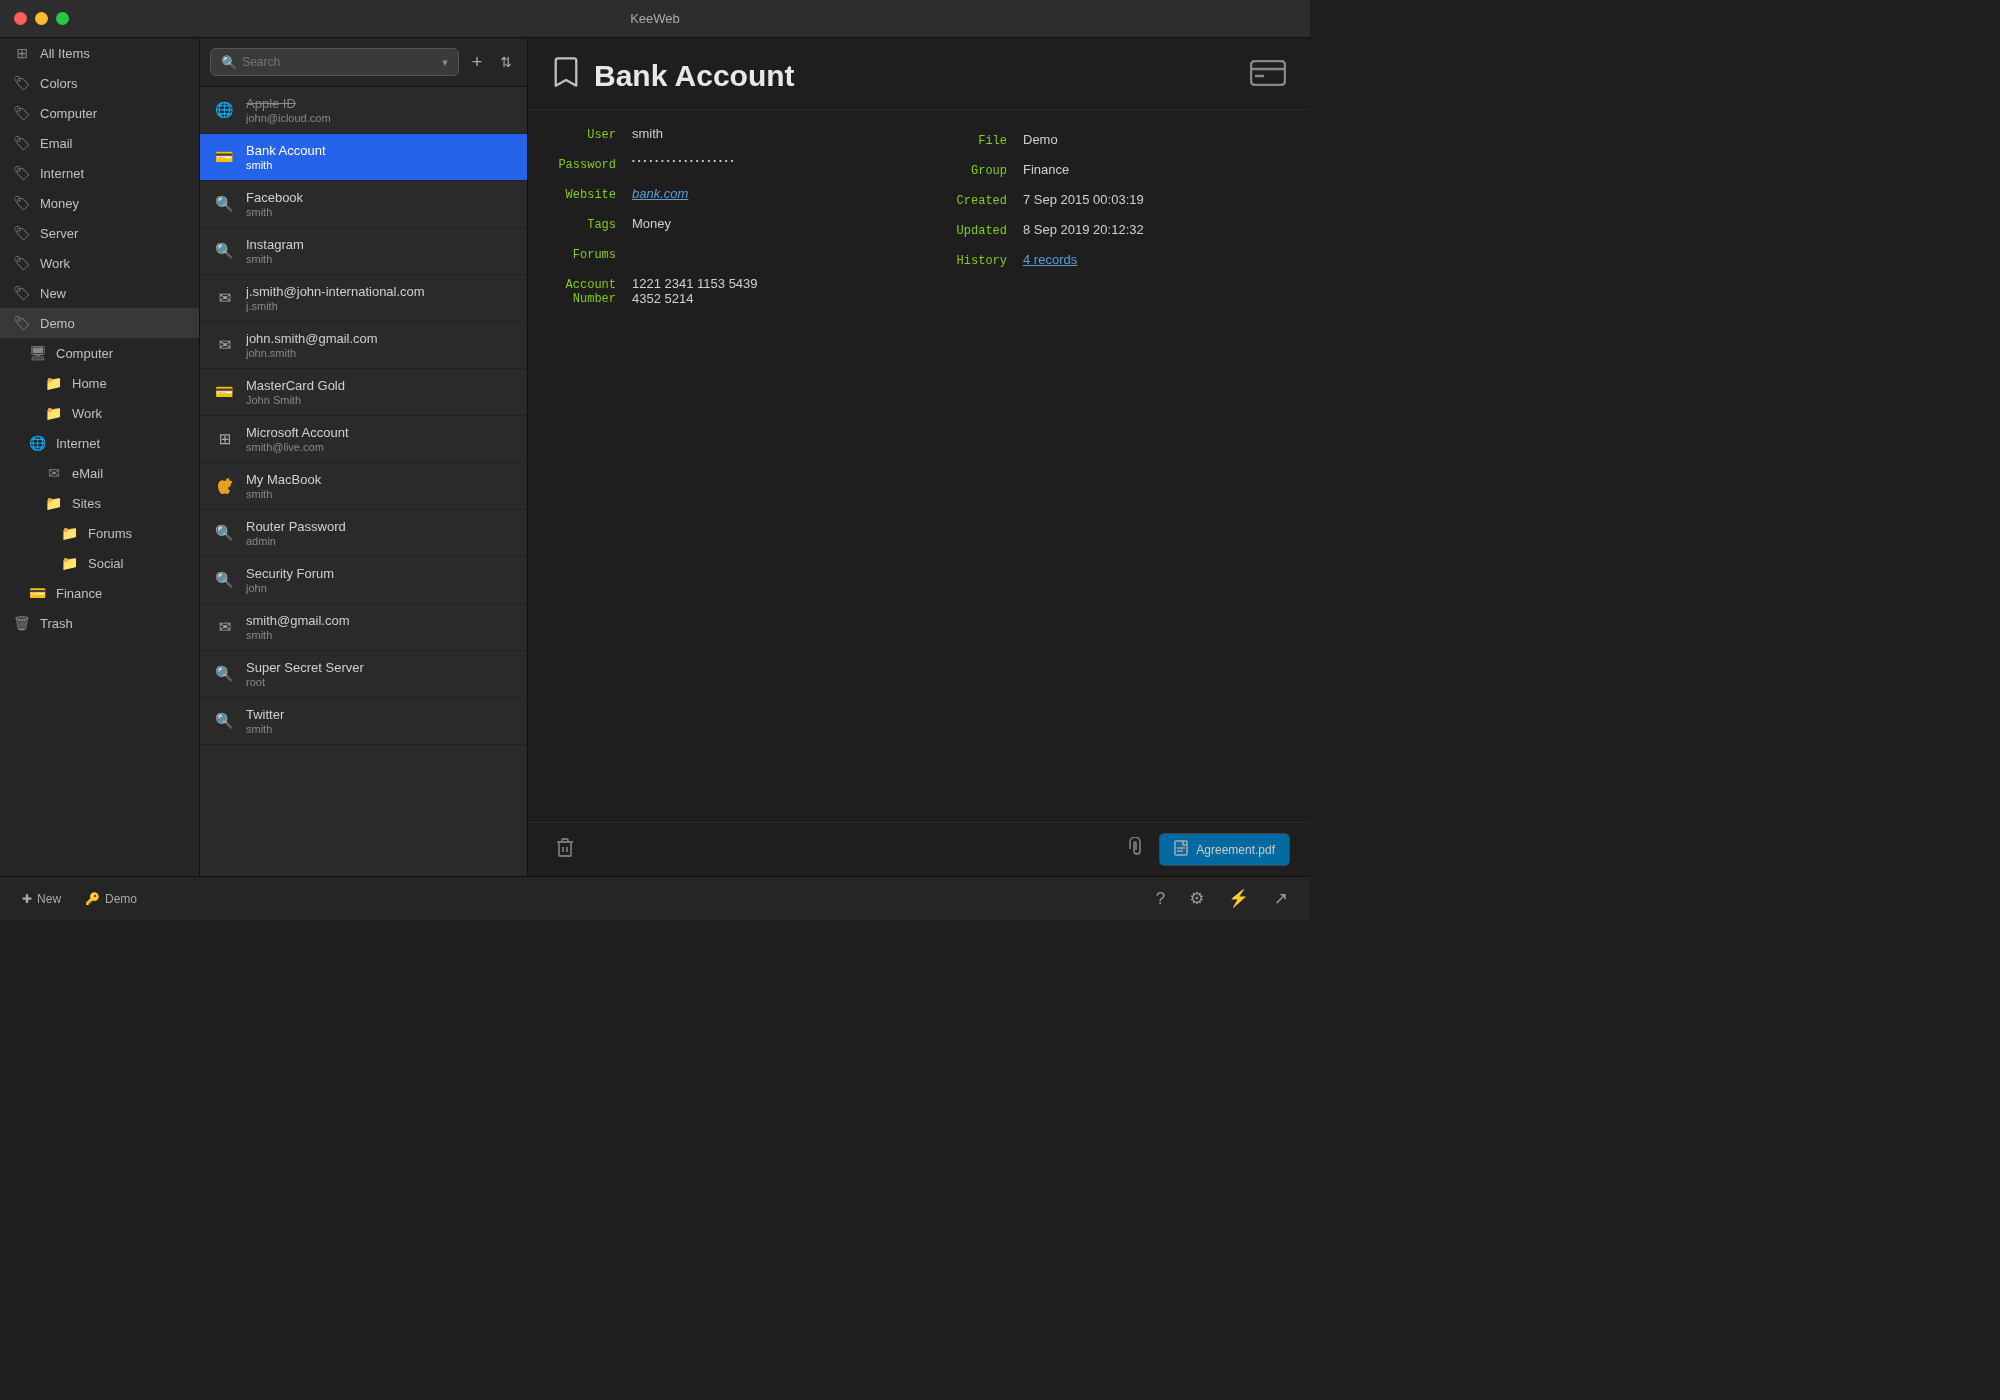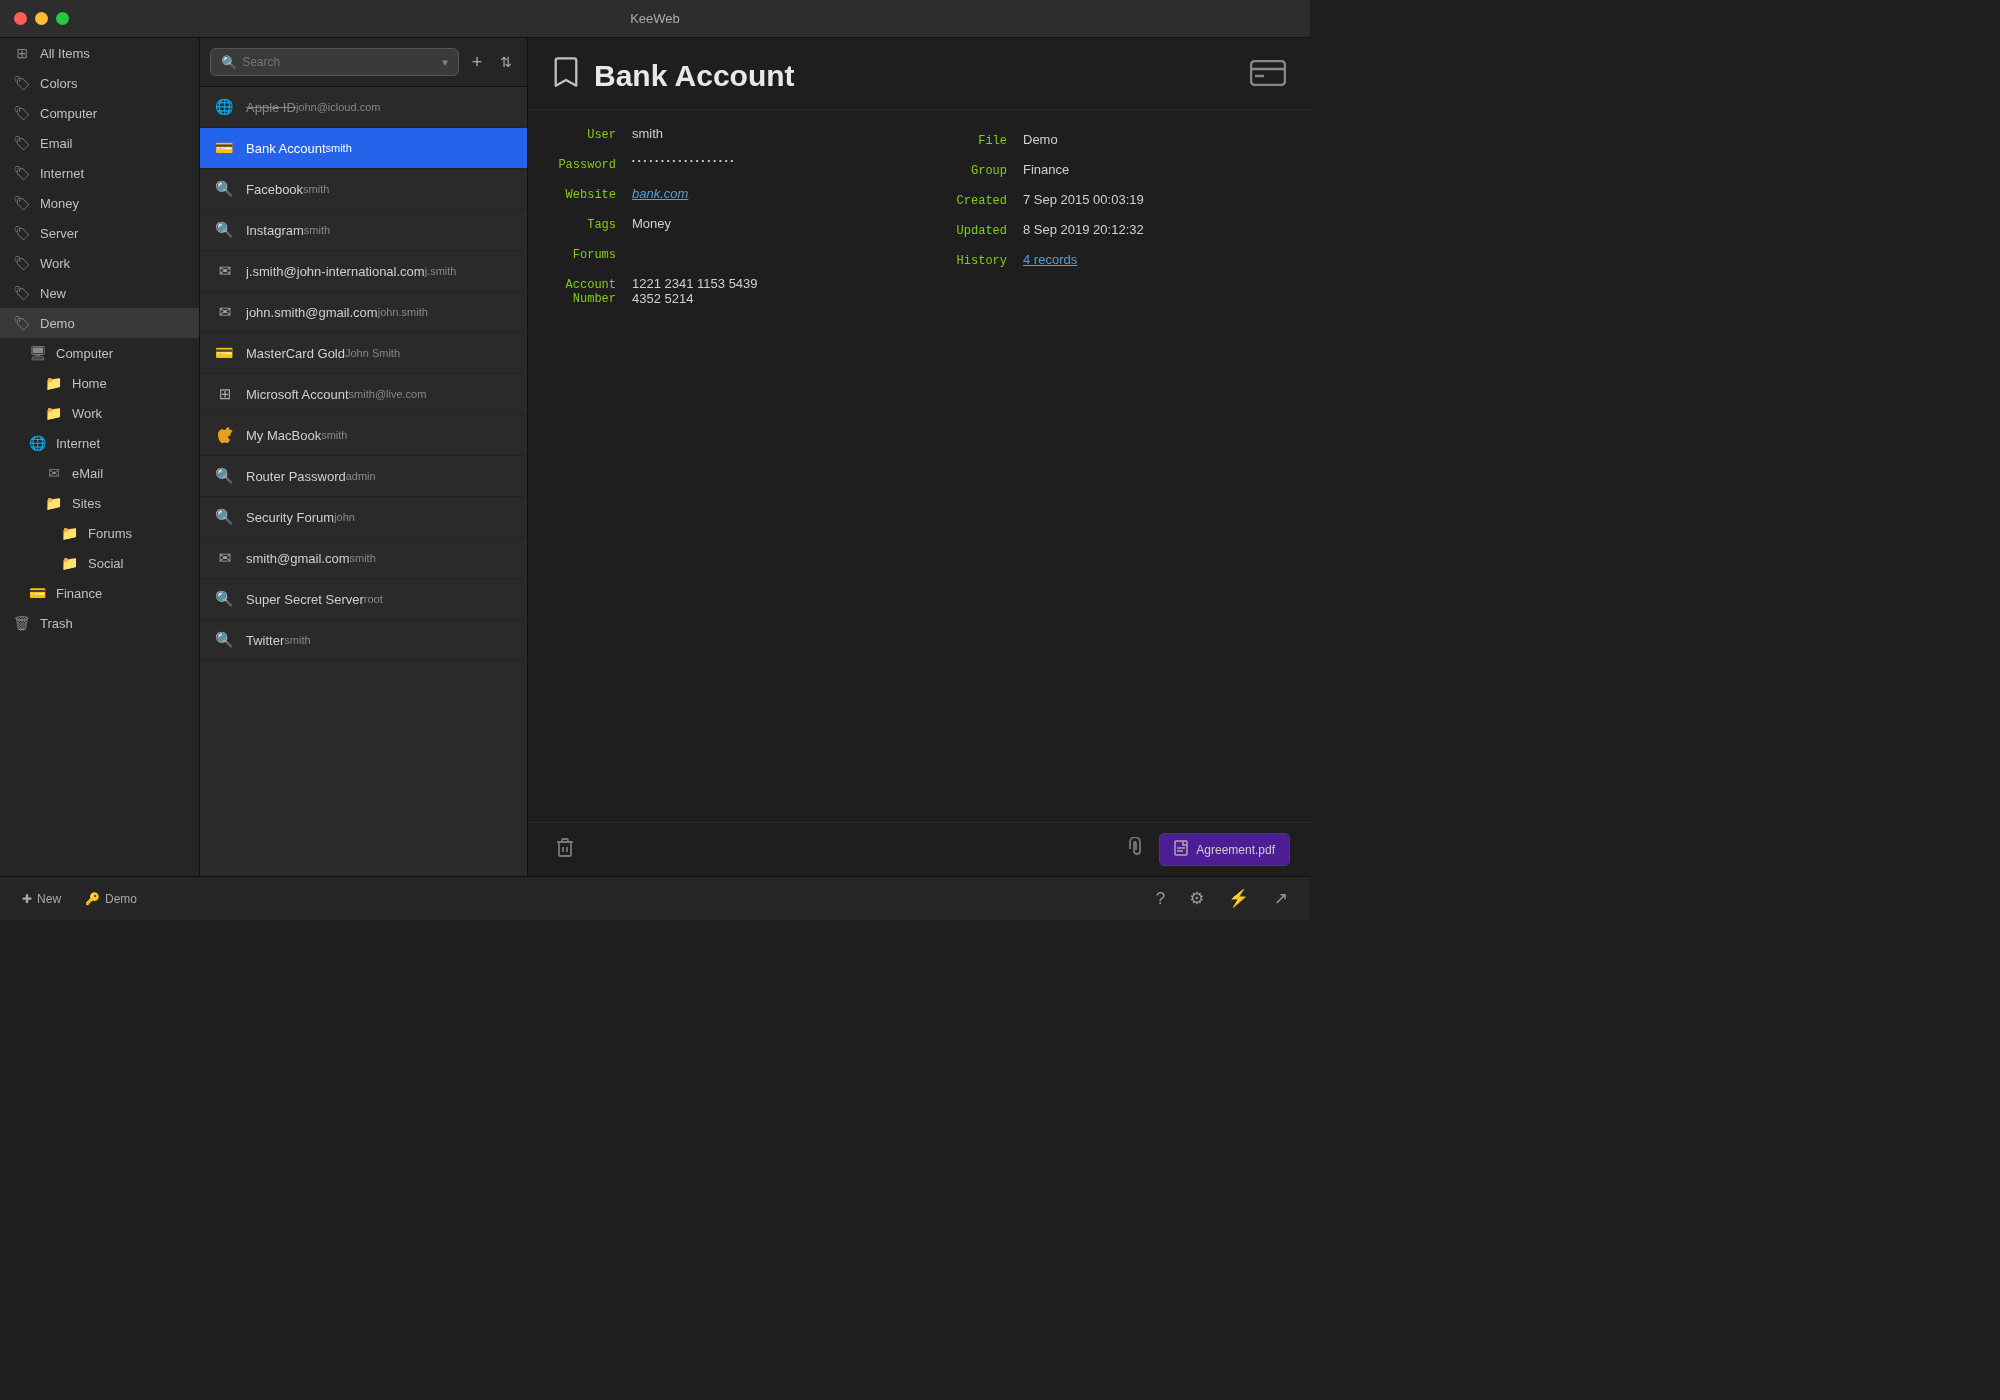--- a/index.html
+++ b/index.html
@@ -170,21 +170,21 @@
       justify-content: center;
       font-size: 15px;
       flex-shrink: 0;
       color: #aaa;
     }
     .list-item.selected .item-icon {
       color: #fff;
     }
     .item-text {
       display: flex;
-      flex-direction: row;
+      flex-direction: column;
       flex: 1;
       min-width: 0;
     }
     .item-name {
       color: #d0d0d0;
       font-size: 13px;
       white-space: nowrap;
       overflow: hidden;
       text-overflow: ellipsis;
     }
@@ -661,21 +661,21 @@
           <line x1="7" y1="10" x2="7" y2="15"></line>
           <line x1="11" y1="10" x2="11" y2="15"></line>
         </svg>
       </button>
       <div class="footer-spacer"></div>
       <button class="footer-icon-btn">
         <svg width="18" height="20" viewBox="0 0 18 20" fill="none" stroke="#777" stroke-width="1.8">
           <path d="M3,12 L3,5 A5,5,0,0,1,13,5 L13,14 A3,3,0,0,1,7,14 L7,6 A1,1,0,0,1,9,6 L9,13"></path>
         </svg>
       </button>
-      <div style="display:flex; align-items:center; gap:8px; background:#4c1d95; border:1px solid #444; border-radius:5px; padding:6px 14px; cursor:pointer; color:#ccc; font-size:12px; margin-left:6px;">
+      <div style="display:flex; align-items:center; gap:8px; background:#0369a1; border:1px solid #444; border-radius:5px; padding:6px 14px; cursor:pointer; color:#ccc; font-size:12px; margin-left:6px;">
         <span>
           <svg width="14" height="16" viewBox="0 0 14 16" fill="none" stroke="#aaa" stroke-width="1.5">
             <rect x="1" y="1" width="12" height="14" rx="1"></rect>
             <polyline points="9,1 9,5 13,5"></polyline>
             <line x1="3" y1="8" x2="11" y2="8"></line>
             <line x1="3" y1="11" x2="9" y2="11"></line>
           </svg>
         </span>
         <span>Agreement.pdf</span>
       </div>

